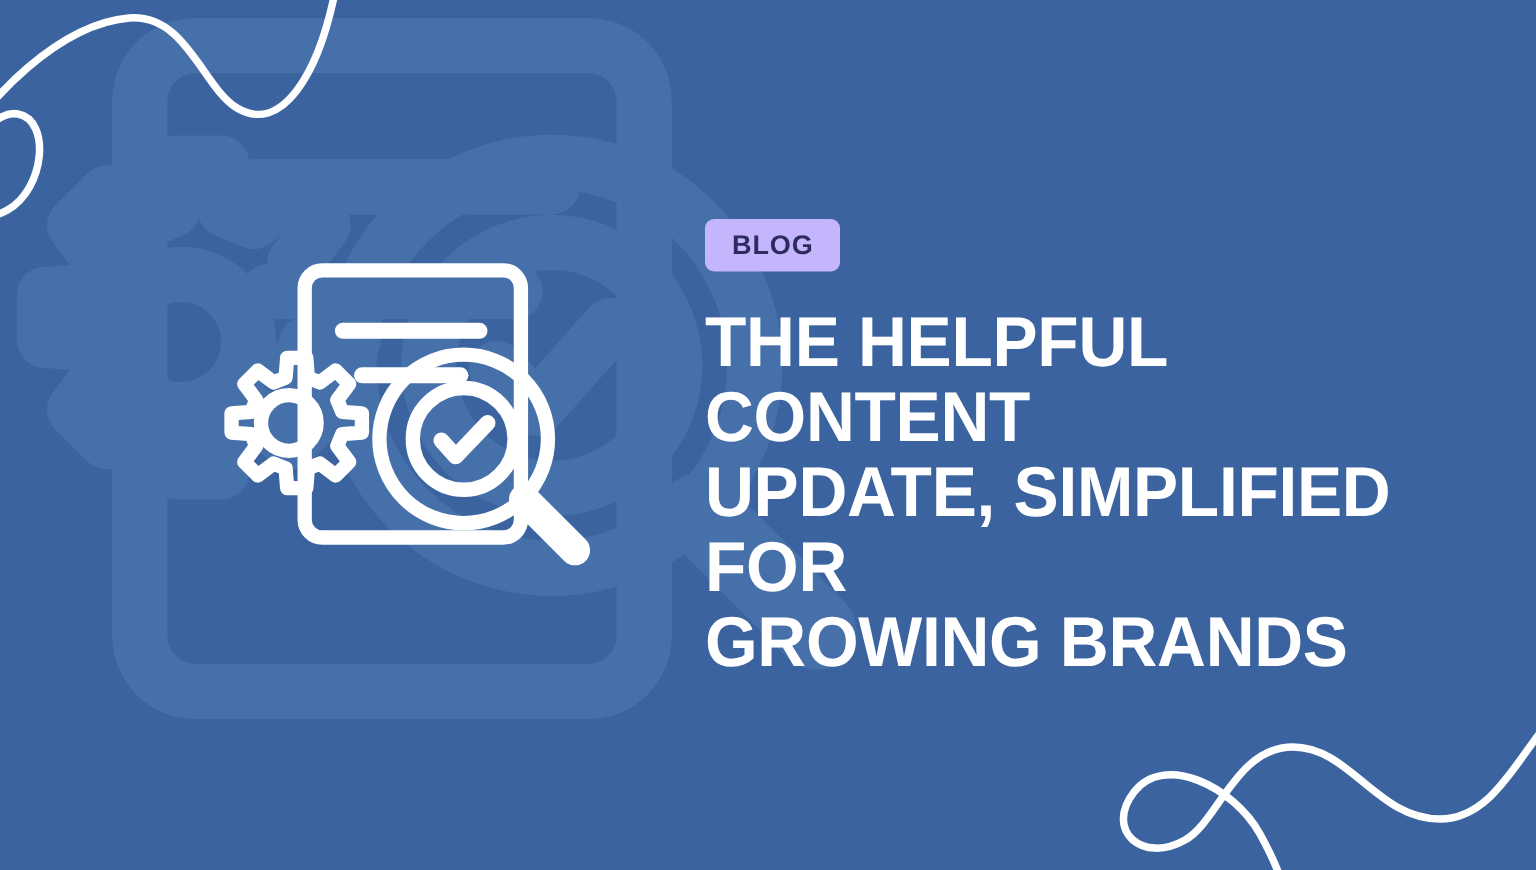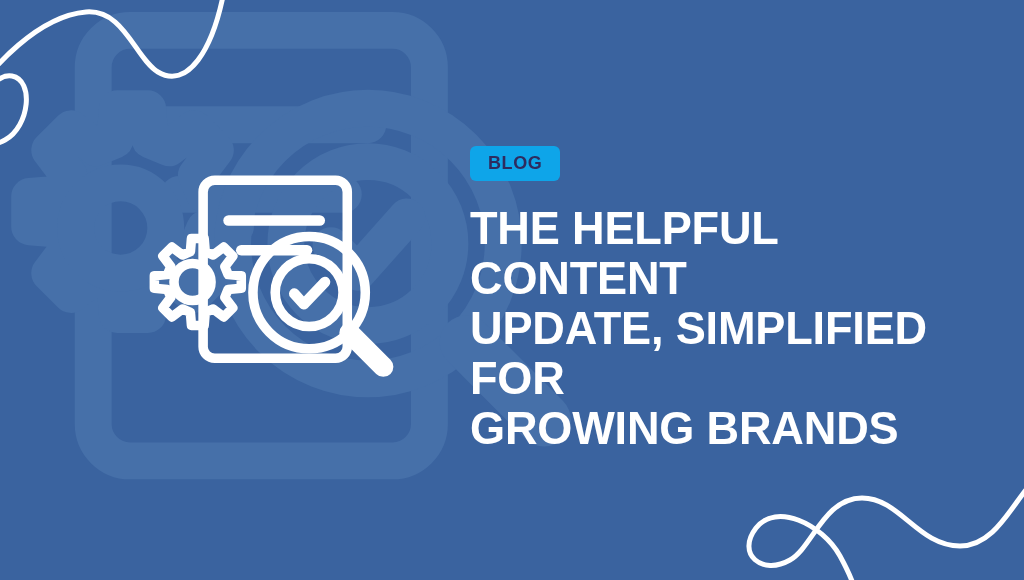--- a/index.html
+++ b/index.html
@@ -35,21 +35,21 @@
   #content-layer {
     position: absolute;
     left: 470px;
     top: 146px;
     width: 530px;
     height: auto;
   }
 
   #blog-badge {
     display: inline-block;
-    background: #0ea5e9;
+    background: #c4b5fd;
     color: #2e2b5f;
     font-size: 18px;
     font-weight: bold;
     letter-spacing: 0.6px;
     padding: 8px 18px 9px 18px;
     border-radius: 6px;
     line-height: 1;
     font-family: "Liberation Sans", sans-serif;
   }
 

